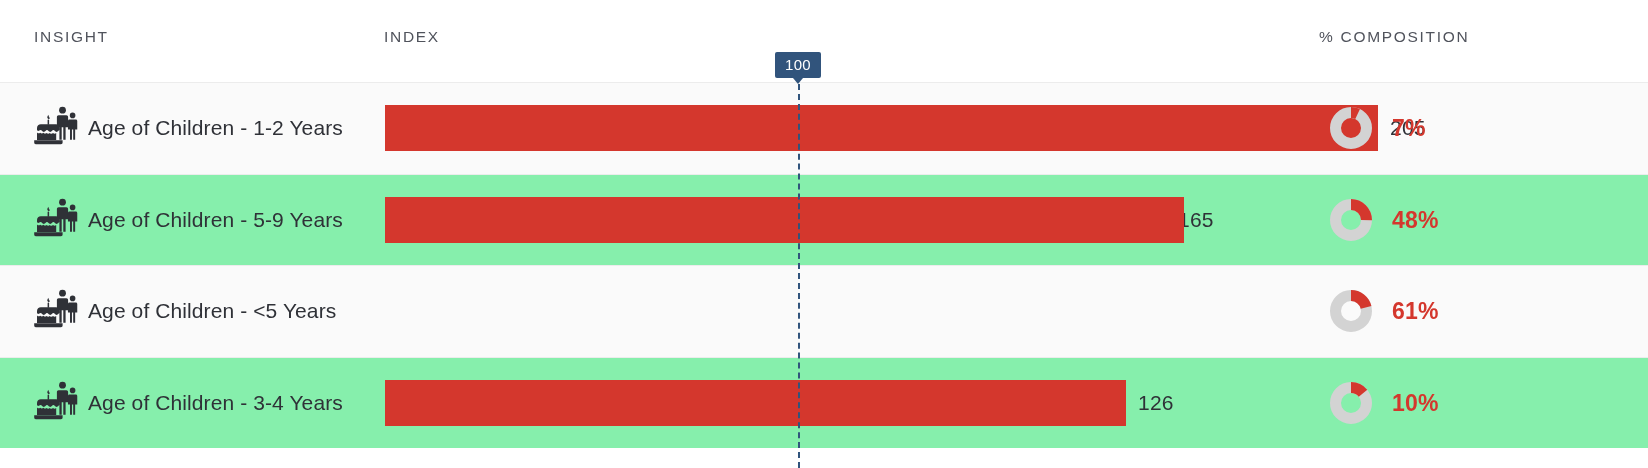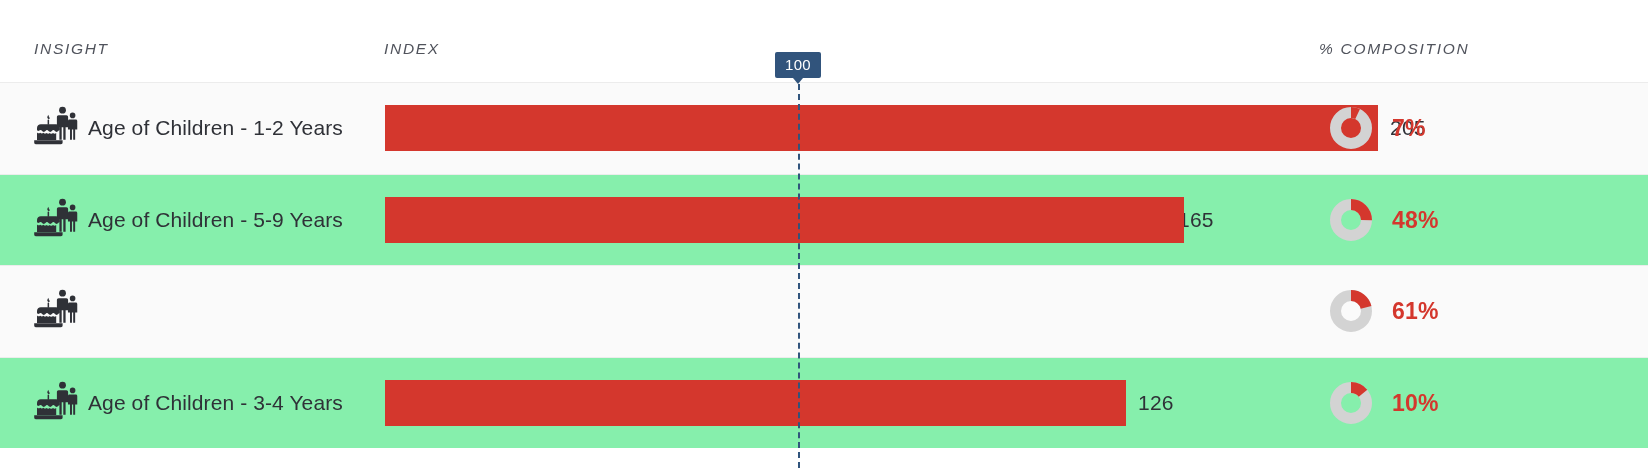--- a/index.html
+++ b/index.html
@@ -15,24 +15,23 @@
     position: relative;
     width: 1648px;
     height: 468px;
     overflow: hidden;
     background: #ffffff;
   }
 
   
   .header {
     position: absolute;
-    left: 0; top: 12px;
+    left: 0; top: 0;
     width: 1648px;
     height: 82px;
-    font-style: italic;
   }
   .hdr-label {
     position: absolute;
     font-size: 15.5px;
     letter-spacing: 1.7px;
     color: #50535c;
     font-weight: 400;
     white-space: nowrap;
     top: 28px;
   }
@@ -261,20 +260,21 @@
       <circle cx="41.6" cy="10.4" r="2.8"></circle>
       <path d="M38.4 14.6h6.4c.85 0 1.45.65 1.45 1.5v8.3h-2.1v10.4h-1.95V24.4h-1.25v10.4h-1.95V24.4h-2.05V16.1c0-.85.6-1.5 1.45-1.5z"></path>
       <path d="M16.3 12.4c.1-1.6 1.3-2.6 1.3-2.6s-.2 1.5.6 2.3c.5.55.6 1.2.3 1.9h-1.1c-.45-.5-1.15-.95-1.1-1.6z"></path>
       <rect x="16.6" y="14.6" width="1.5" height="5.2" rx=".4"></rect>
       <path d="M6.0 23.0c0-2.1 1.7-3.8 3.8-3.8h15.2c2.1 0 3.8 1.7 3.8 3.8v2.0c-1.3 0-1.6 1.9-3.2 1.9s-1.9-1.9-3.2-1.9-1.6 1.9-3.2 1.9-1.9-1.9-3.2-1.9-1.6 1.9-3.2 1.9-1.9-1.9-3.2-1.9S7.3 27.0 6.0 25.0z"></path>
       <path d="M6.0 27.5c1.3 1.3 2.3.9 3.2.2.9.7 1.9 1.3 3.2 0 1.3 1.3 2.3.9 3.2.2.9.7 1.9 1.3 3.2 0 1.3 1.3 2.3.9 3.2.2.9.7 1.9 1.3 3.2 0v7.0H6.0z"></path>
       <path d="M3.2 35.2h28.4v2.4c0 .9-.7 1.6-1.6 1.6H4.8c-.9 0-1.6-.7-1.6-1.6z"></path>
     </g>
   </svg>
         </div>
+     <div class="cell-label">Age of Children - &lt;5 Years</div>
      <div class="cell-comp">
        <span class="donut"><svg viewBox="0 0 44 44" width="44" height="44">
     <circle cx="22" cy="22" r="15.5" fill="none" stroke="#d3d3d3" stroke-width="11"></circle>
     <circle cx="22" cy="22" r="15.5" fill="none" stroke="#d4372d" stroke-width="11" stroke-dasharray="20.451768174869553 76.93760408641403" transform="rotate(-90 22 22)"></circle>
   </svg></span>
        <span class="pct">61%</span>
      </div>
       </div>
       <div class="row">
         <div class="cell-icon">

